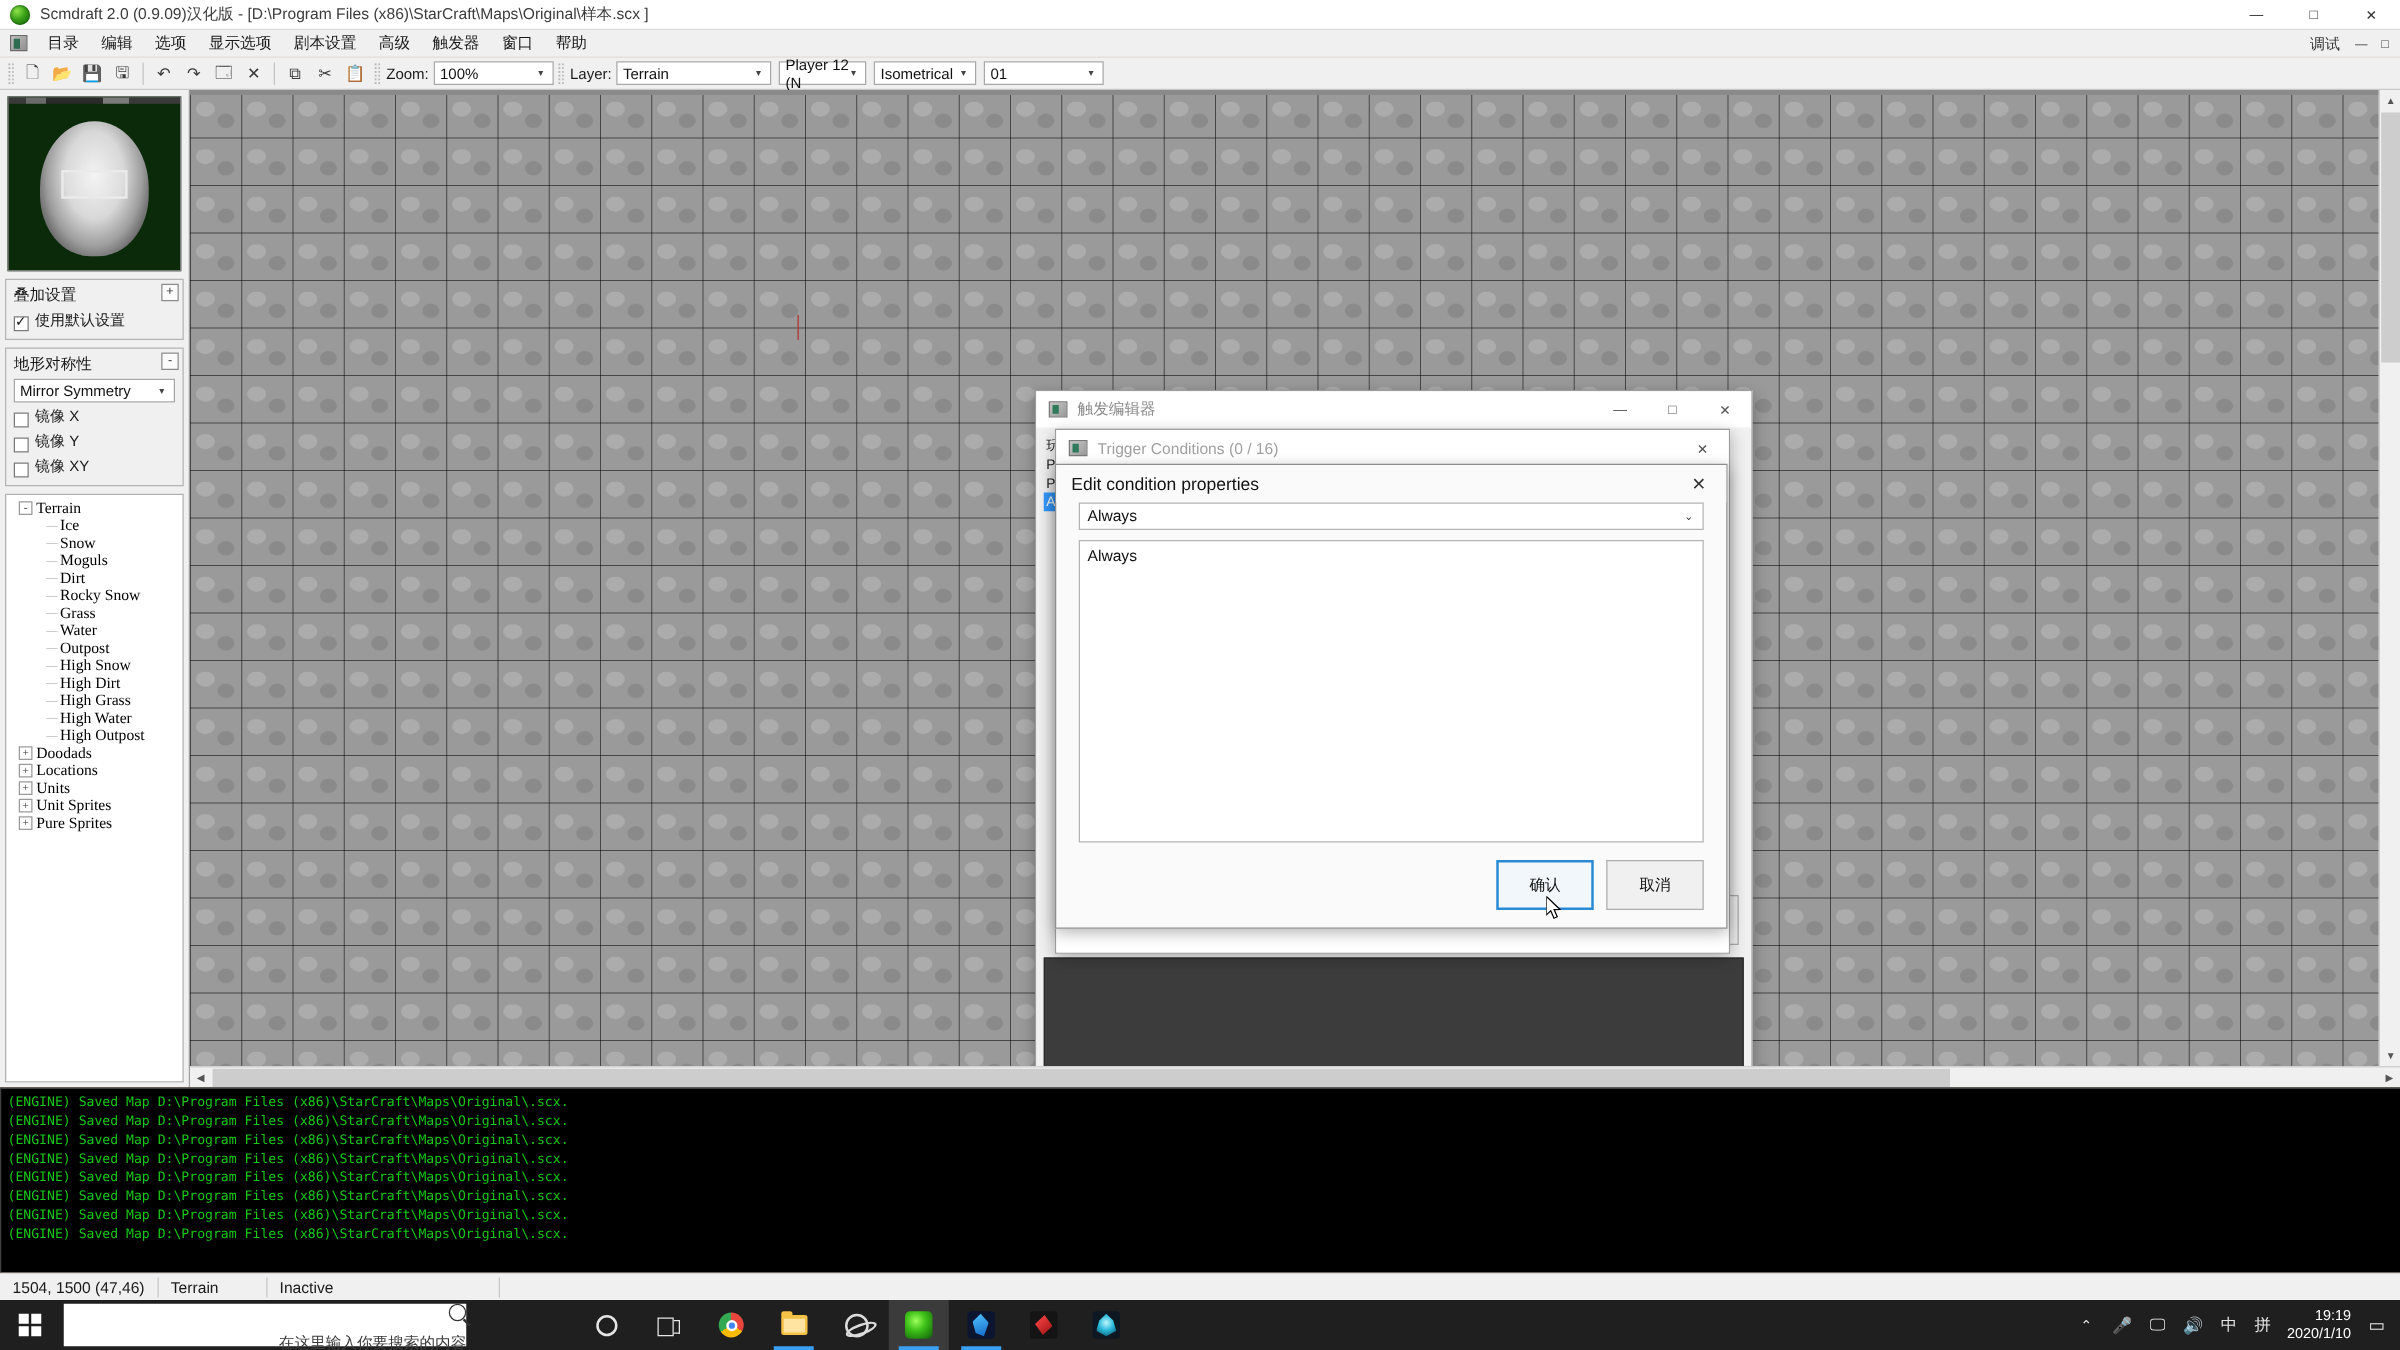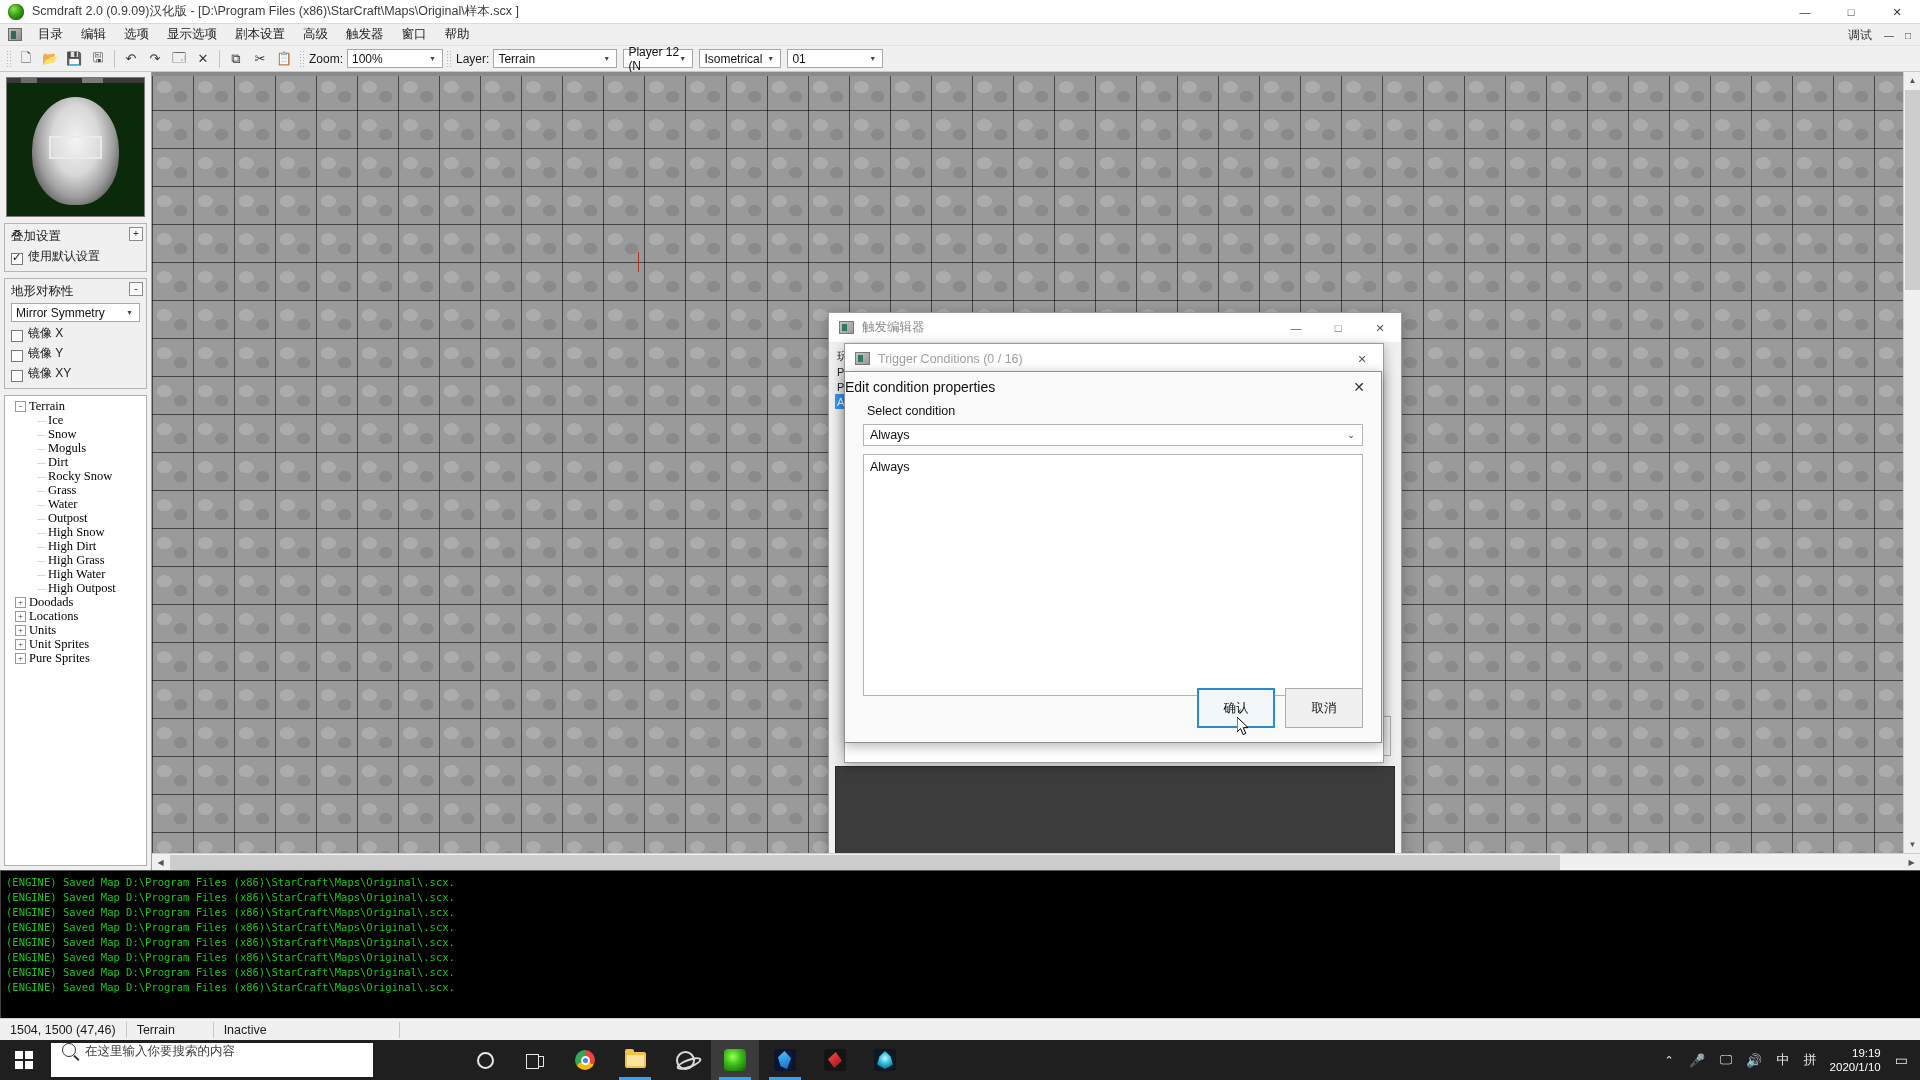--- a/index.html
+++ b/index.html
@@ -307,22 +307,22 @@
     position: relative;
   }
   .start-btn {
     width: 48px; height: 40px;
     display: flex; align-items: center; justify-content: center;
   }
   .win-logo { width: 18px; height: 18px; display: grid; grid-template-columns: 1fr 1fr; grid-template-rows: 1fr 1fr; gap: 2px; }
   .win-logo i { background: #fff; display: block; }
   .search-box {
     width: 322px; height: 34px; background: #fff;
-    display: flex; align-items: flex-start; gap: 9px;
-    padding-left: 11px; margin-left: 3px;
+    display: flex; align-items: flex-end; gap: 9px;
+    padding-left: 11px; margin-left: 3px; flex-direction: column;
   }
   .search-box .mag {
     width: 14px; height: 14px; border: 1.6px solid #333; border-radius: 50%;
     position: relative; flex: none;
   }
   .search-box .mag::after {
     content: ""; position: absolute; right: -5px; bottom: -3px;
     width: 7px; height: 1.6px; background: #333; transform: rotate(45deg);
   }
   .search-box span { font-size: 12.5px; color: #3b3b3b; }
@@ -458,21 +458,21 @@
   }
   .tc-vscroll .tthumb { position: absolute; left: 1px; top: 28px; width: 11px; height: 46px; background: #cdcdcd; }
 
   
   #dlg-edit-condition {
     left: 692px; top: 299px; width: 538px; height: 372px;
     border: 1px solid #8d8d8d; background: #fafafa;
   }
   .ec-title {
     height: 30px; background: #fafafa; display: flex; align-items: center;
-    position: relative; padding-left: 0;
+    position: relative; padding-left: 12px;
   }
   .ec-title .ectext { font-size: 14px; color: #111; }
   .ec-close {
     position: absolute; right: 0; top: 0; width: 44px; height: 30px;
     display: flex; align-items: center; justify-content: center;
     font-size: 14px; color: #333;
   }
   .ec-sub { font-size: 12.5px; color: #111; padding: 2px 0 6px 22px; }
   .ec-combo {
     margin: 0 18px; height: 22px; background: #fff;
@@ -731,21 +731,20 @@
               <div class="tthumb"></div>
             </div>
           </div>
         </div>
 
         <div class="dlg" id="dlg-edit-condition">
           <div class="ec-title">
             <div class="ectext">Edit condition properties</div>
             <div class="ec-close">✕</div>
           </div>
-          <div class="ec-sub">Select condition</div>
           <div class="ec-combo">
             <span>Always</span>
             <span class="arrow">⌄</span>
           </div>
           <div class="ec-list" id="ec-list">
               <div class="item">Always</div>
             </div>
           <div class="ec-btnrow">
             <div class="btn focused">确认</div>
             <div class="btn">取消</div>

